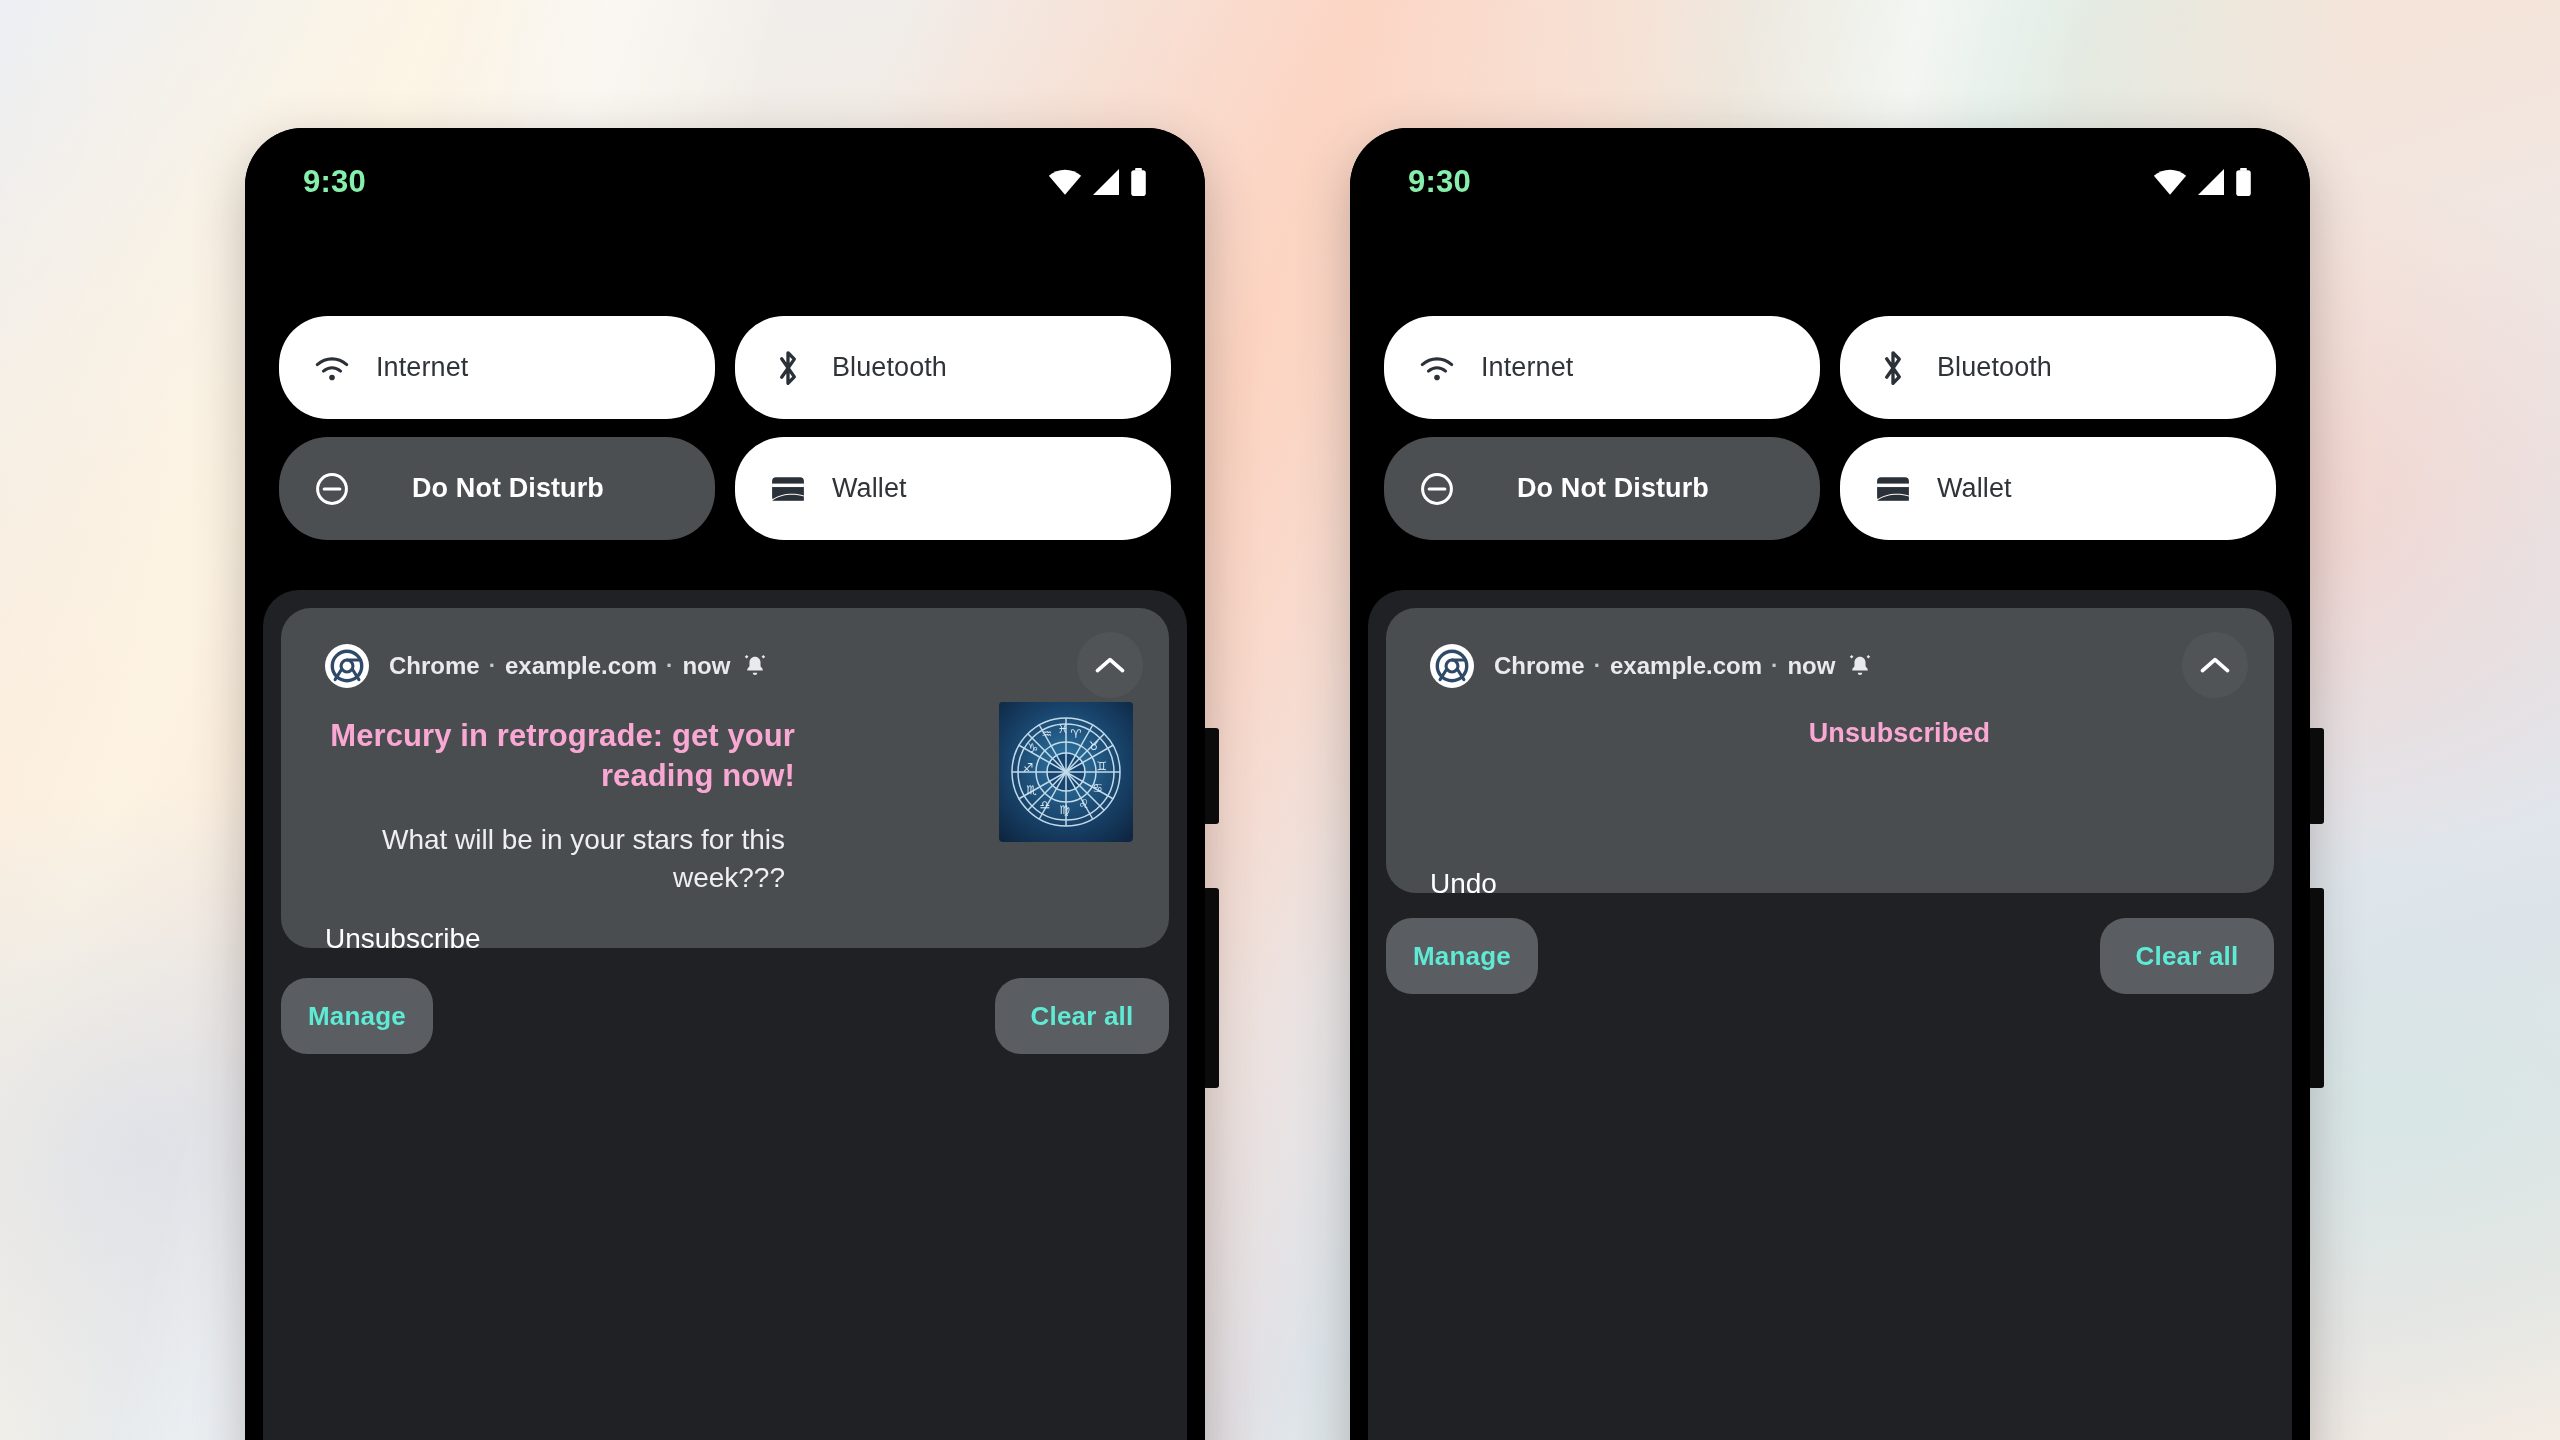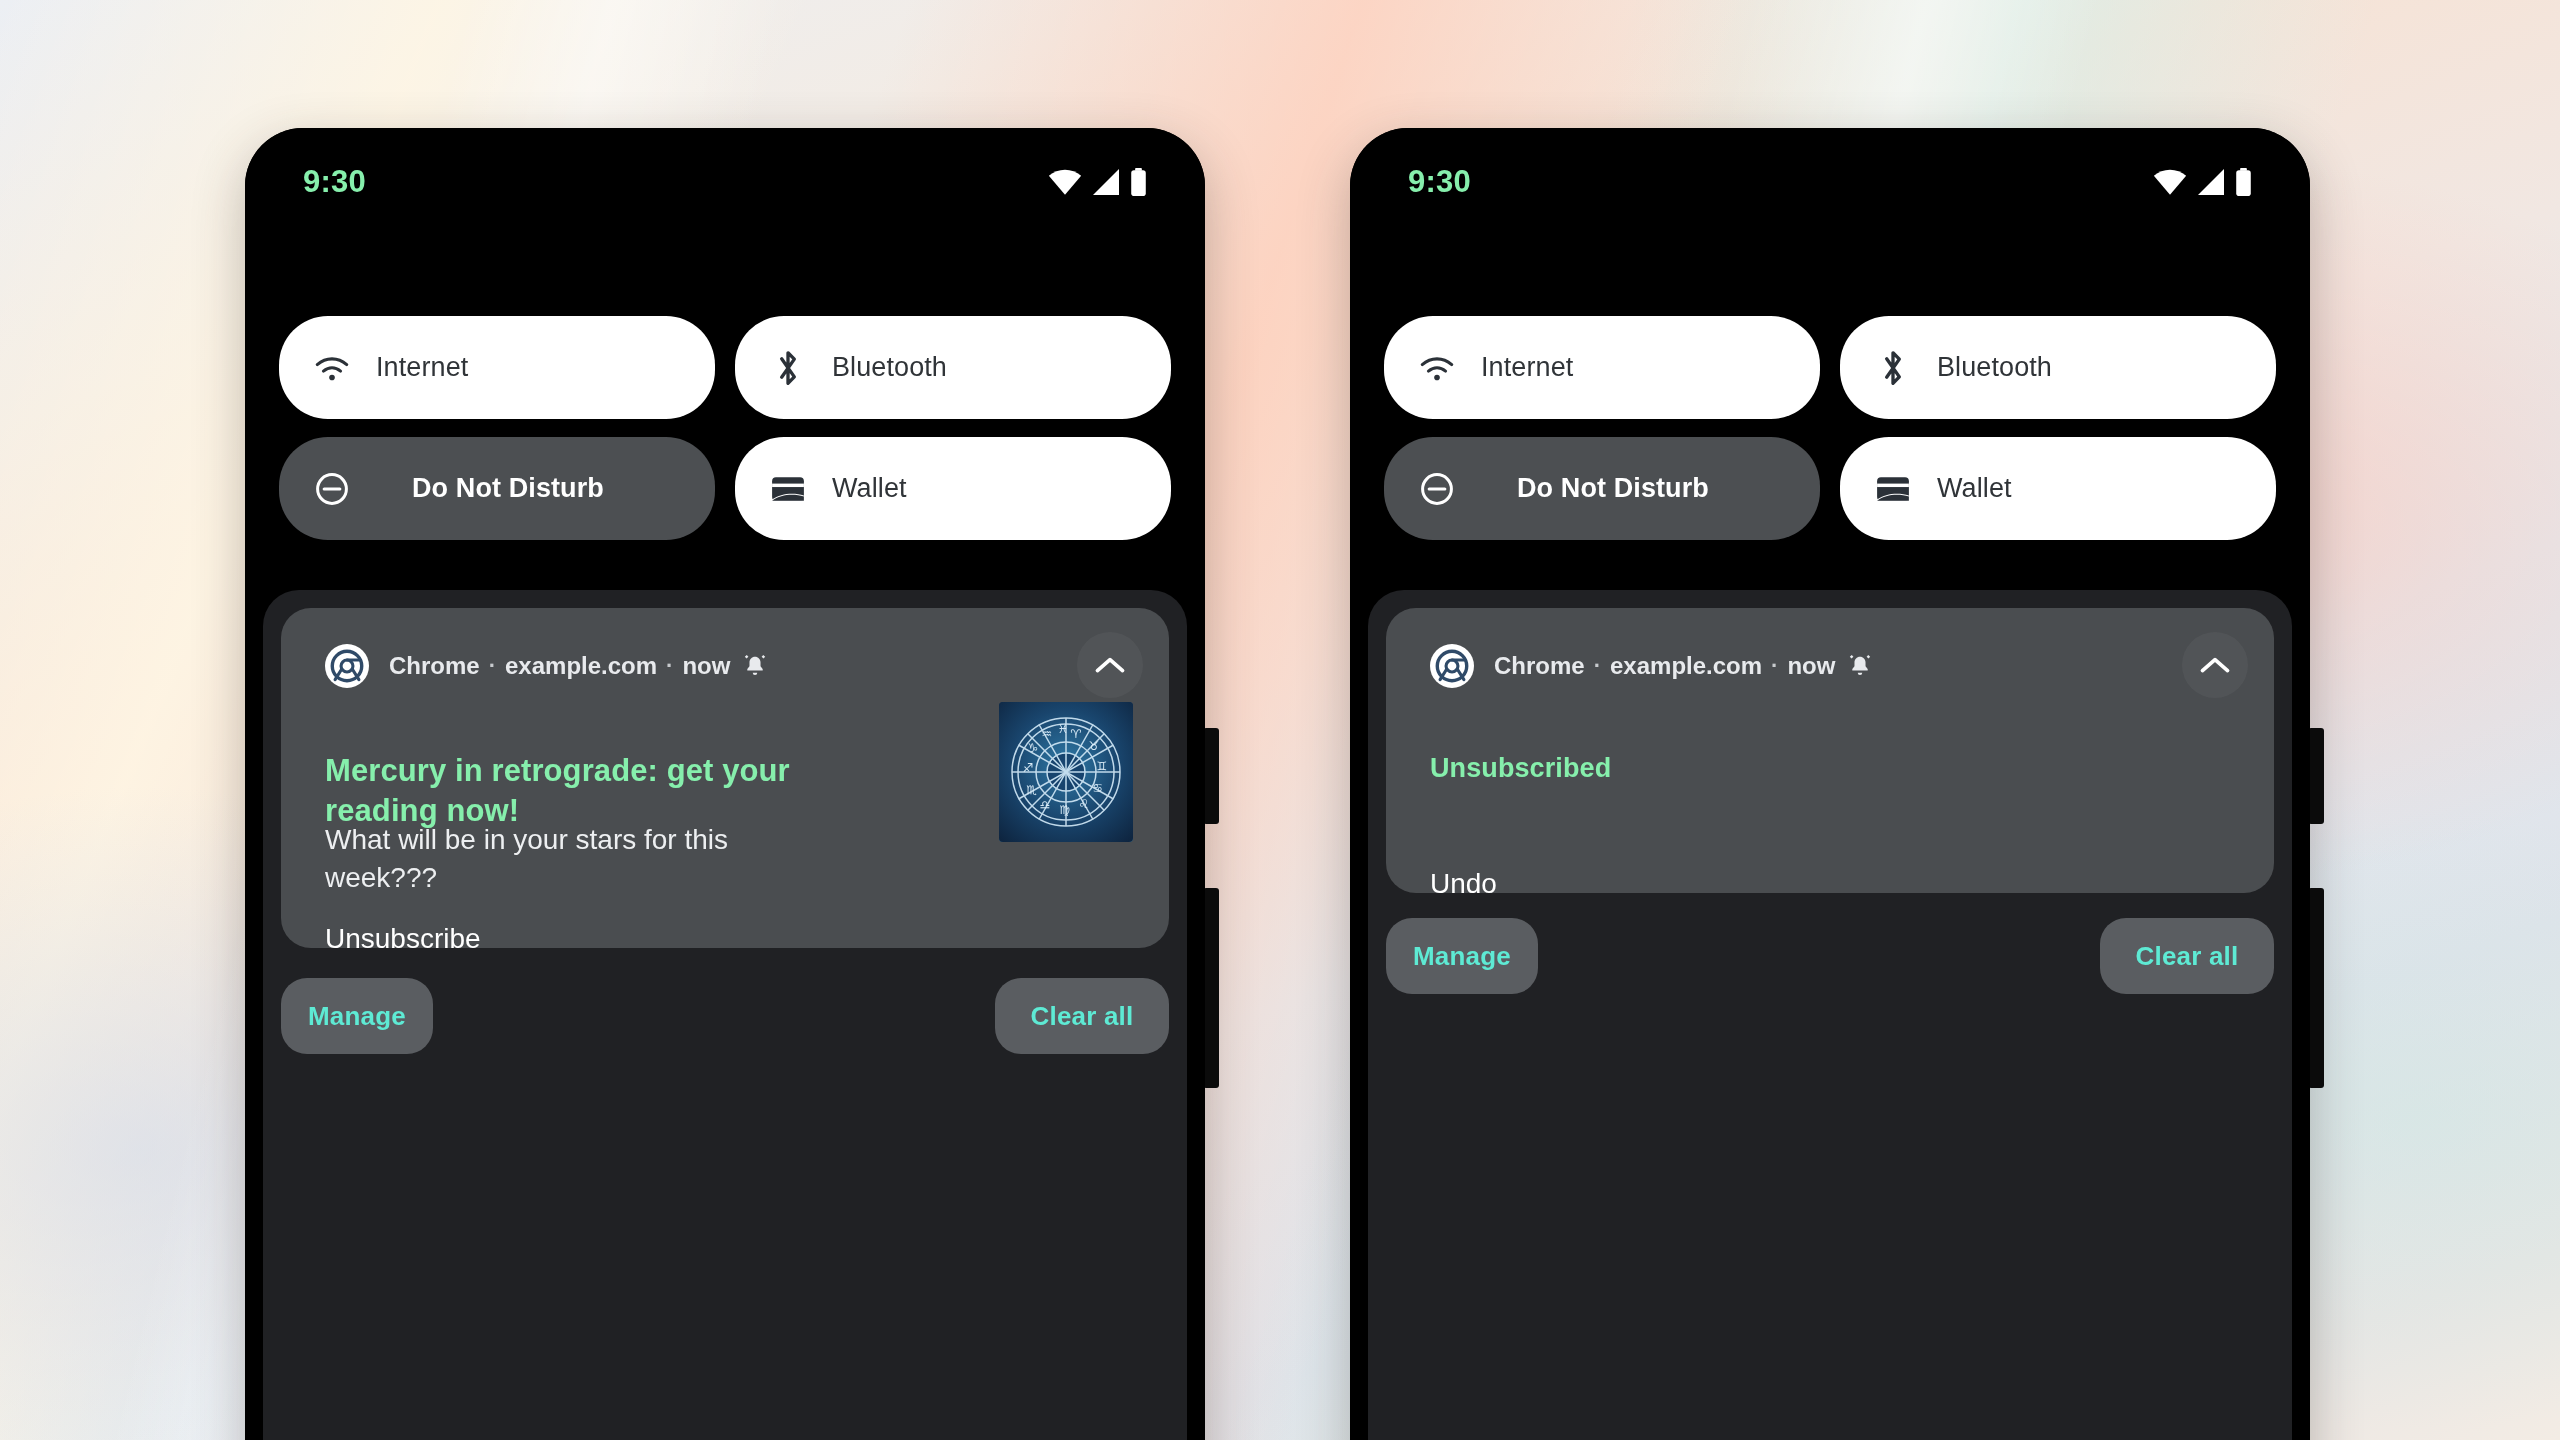--- a/index.html
+++ b/index.html
@@ -86,38 +86,39 @@
   
   .shade {
     position:absolute;
     background:#202124;
     border-radius:36px 36px 0 0;
   }
   .notif {
     position:absolute;
     background:#4a4d50;
     border-radius:30px;
+    text-align:right;
   }
   .notif-head { position:absolute; left:44px; right:30px; top:34px; height:48px; display:flex; align-items:center; }
   .chrome-ic {
     width:44px; height:44px; border-radius:50%; background:#fff;
     display:flex; align-items:center; justify-content:center; flex:0 0 44px;
   }
   .notif-meta {
     margin-left:20px; color:#e8eaed; font-size:24px; font-weight:600;
     display:flex; align-items:center; gap:9px; white-space:nowrap;
   }
   .meta-dot { color:#c7cacd; font-size:22px; }
   .collapse-btn {
     position:absolute; right:26px; top:24px;
     width:66px; height:66px; border-radius:50%;
     display:flex; align-items:center; justify-content:center;
     background:rgba(255,255,255,0.045);
   }
-  .n-title { position:absolute; color:#86efac; font-weight:700; letter-spacing:0.1px;margin-top:35px; }
+  .n-title { position:absolute; color:#f9a8d4; font-weight:700; letter-spacing:0.1px; }
   .n-body  { position:absolute; color:#edeff1; font-weight:400; }
   .n-action{ position:absolute; color:#ffffff; font-weight:400; }
   .thumb {
     position:absolute; border-radius:4px; overflow:hidden;
     background:linear-gradient(160deg,#123050 0%,#14395e 30%,#1d5b86 70%,#2b7fae 100%);
   }
 
   
   .pill {
     position:absolute; background:#5a5d61; border-radius:26px;

